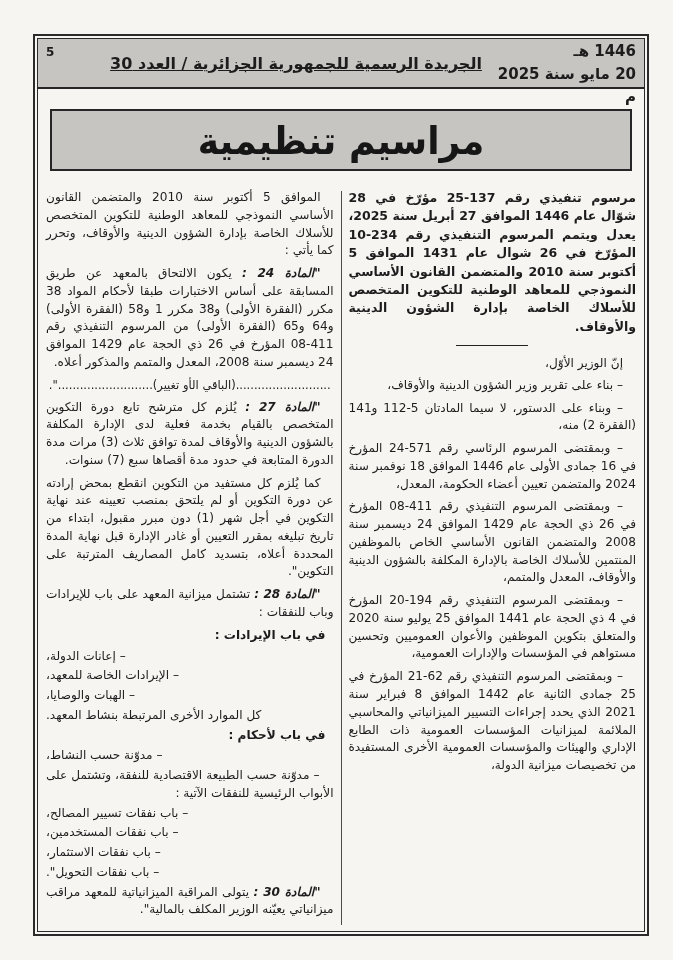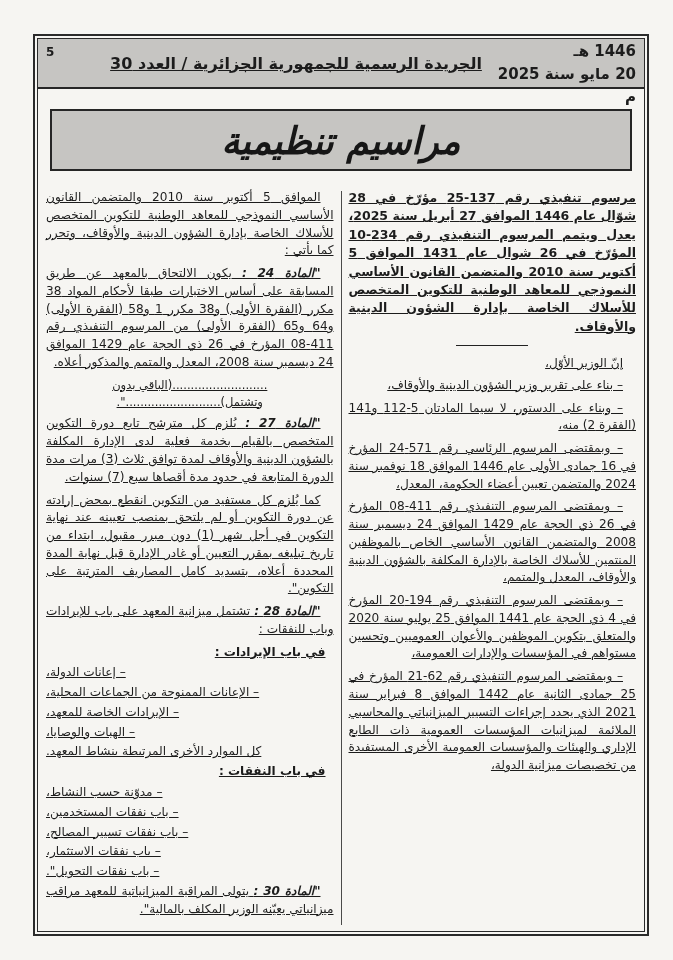--- a/index.html
+++ b/index.html
@@ -35,33 +35,33 @@
   .masthead .jtitle{
     flex:1;text-align:center;font-weight:bold;font-size:16px;text-decoration:underline;
   }
   .masthead .pagenum{
     width:60px;text-align:left;font-weight:bold;font-size:12px;align-self:flex-start;padding-top:6px;
   }
   
   .banner-wrap{flex:0 0 auto;padding:20px 12px 12px 12px;}
   .banner{
     background:#c6c5c2;border:2px solid #262626;
-    height:58px;display:flex;align-items:center;justify-content:center;font-style:italic;
+    height:58px;display:flex;align-items:center;justify-content:center;
   }
   .banner .banner-text{
     font-size:36px;font-weight:bold;letter-spacing:1px;color:#161616;
     transform:scaleY(1.05);
   }
   
   .columns{
     direction:rtl;flex:1 1 auto;display:flex;align-items:stretch;
     padding:6px 8px 4px 8px;box-sizing:border-box;overflow:hidden;
   }
   .col{
-    flex:1 1 0;font-size:12.1px;line-height:1.47;text-align:justify;text-decoration:underline;
+    flex:1 1 0;font-size:12.1px;line-height:1.47;text-align:justify;
   }
   .col-right{padding-left:7px;}
   .col-left{padding-right:7px;}
   .divider{flex:0 0 1px;background:#4a4a4a;margin:2px 0;}
   p{margin:0 0 5px 0;text-indent:13px;}
   p.noindent{text-indent:0;}
   .art-label{font-style:italic;font-weight:bold;}
   .decree-heading{font-weight:bold;font-size:12.5px;margin-bottom:9px;}
   .hrule{
     width:72px;border:0;border-top:1.4px solid #222;margin:9px auto 9px auto;
@@ -111,40 +111,40 @@
         </div>
 
         <div class="divider"></div>
 
         <div class="col col-left">
           <p>الموافق 5 أكتوبر سنة 2010 والمتضمن القانون الأساسي النموذجي للمعاهد الوطنية للتكوين المتخصص للأسلاك الخاصة بإدارة الشؤون الدينية والأوقاف، وتحرر كما يأتي :</p>
           <p>
             <span class="art-label">"المادة 24 :</span>
             <span>يكون الالتحاق بالمعهد عن طريق المسابقة على أساس الاختبارات طبقا لأحكام المواد 38 مكرر (الفقرة الأولى) و38 مكرر 1 و58 (الفقرة الأولى) و64 و65 (الفقرة الأولى) من المرسوم التنفيذي رقم 411-08 المؤرخ في 26 ذي الحجة عام 1429 الموافق 24 ديسمبر سنة 2008، المعدل والمتمم والمذكور أعلاه.</span>
           </p>
-          <p class="dots-line">..........................(الباقي بدون وتشتمل)..........................".</p>
+          <p class="dots-line">..........................(الباقي الأو تغيير)..........................".</p>
           <p>
             <span class="art-label">"المادة 27 :</span>
             <span>يُلزم كل مترشح تابع دورة التكوين المتخصص بالقيام بخدمة فعلية لدى الإدارة المكلفة بالشؤون الدينية والأوقاف لمدة توافق ثلاث (3) مرات مدة الدورة المتابعة في حدود مدة أقصاها  سبع (7) سنوات.</span>
           </p>
           <p>كما يُلزم كل مستفيد من التكوين انقطع بمحض إرادته عن دورة التكوين أو لم يلتحق بمنصب تعيينه عند نهاية التكوين في أجل شهر (1) دون مبرر مقبول، ابتداء من تاريخ تبليغه بمقرر التعيين أو غادر الإدارة قبل نهاية المدة المحددة أعلاه، بتسديد كامل المصاريف المترتبة على التكوين".</p>
           <p>
             <span class="art-label">"المادة 28 :</span>
             <span>تشتمل ميزانية المعهد على باب للإيرادات وباب للنفقات :</span>
           </p>
           <p class="section-heading">في باب الإيرادات :</p>
           <p class="list-item">– إعانات الدولة،</p>
-          <p class="list-item">– الإعانات الممنوحة من الجماعات المحلية،</p>
           <p class="list-item">– الإيرادات الخاصة للمعهد،</p>
           <p class="list-item">– الهبات والوصايا،</p>
           <p class="list-item">كل الموارد الأخرى المرتبطة بنشاط المعهد.</p>
-          <p class="section-heading">في باب النفقات :</p>
+          <p class="section-heading">في باب لأحكام :</p>
           <p class="list-item">– مدوّنة حسب النشاط،</p>
+          <p class="list-item wrapping">– مدوّنة حسب الطبيعة الاقتصادية للنفقة، وتشتمل على الأبواب الرئيسية للنفقات الآتية :</p>
+          <p class="list-item sub-item">– باب نفقات تسيير المصالح،</p>
           <p class="list-item sub-item">– باب نفقات المستخدمين،</p>
-          <p class="list-item sub-item">– باب نفقات تسيير المصالح،</p>
           <p class="list-item sub-item">– باب نفقات الاستثمار،</p>
           <p class="list-item sub-item">– باب نفقات التحويل".</p>
           <p>
             <span class="art-label">"المادة 30 :</span>
             <span>يتولى المراقبة الميزانياتية للمعهد مراقب ميزانياتي يعيّنه الوزير المكلف بالمالية".</span>
           </p>
 
         </div>
 
       </div>

